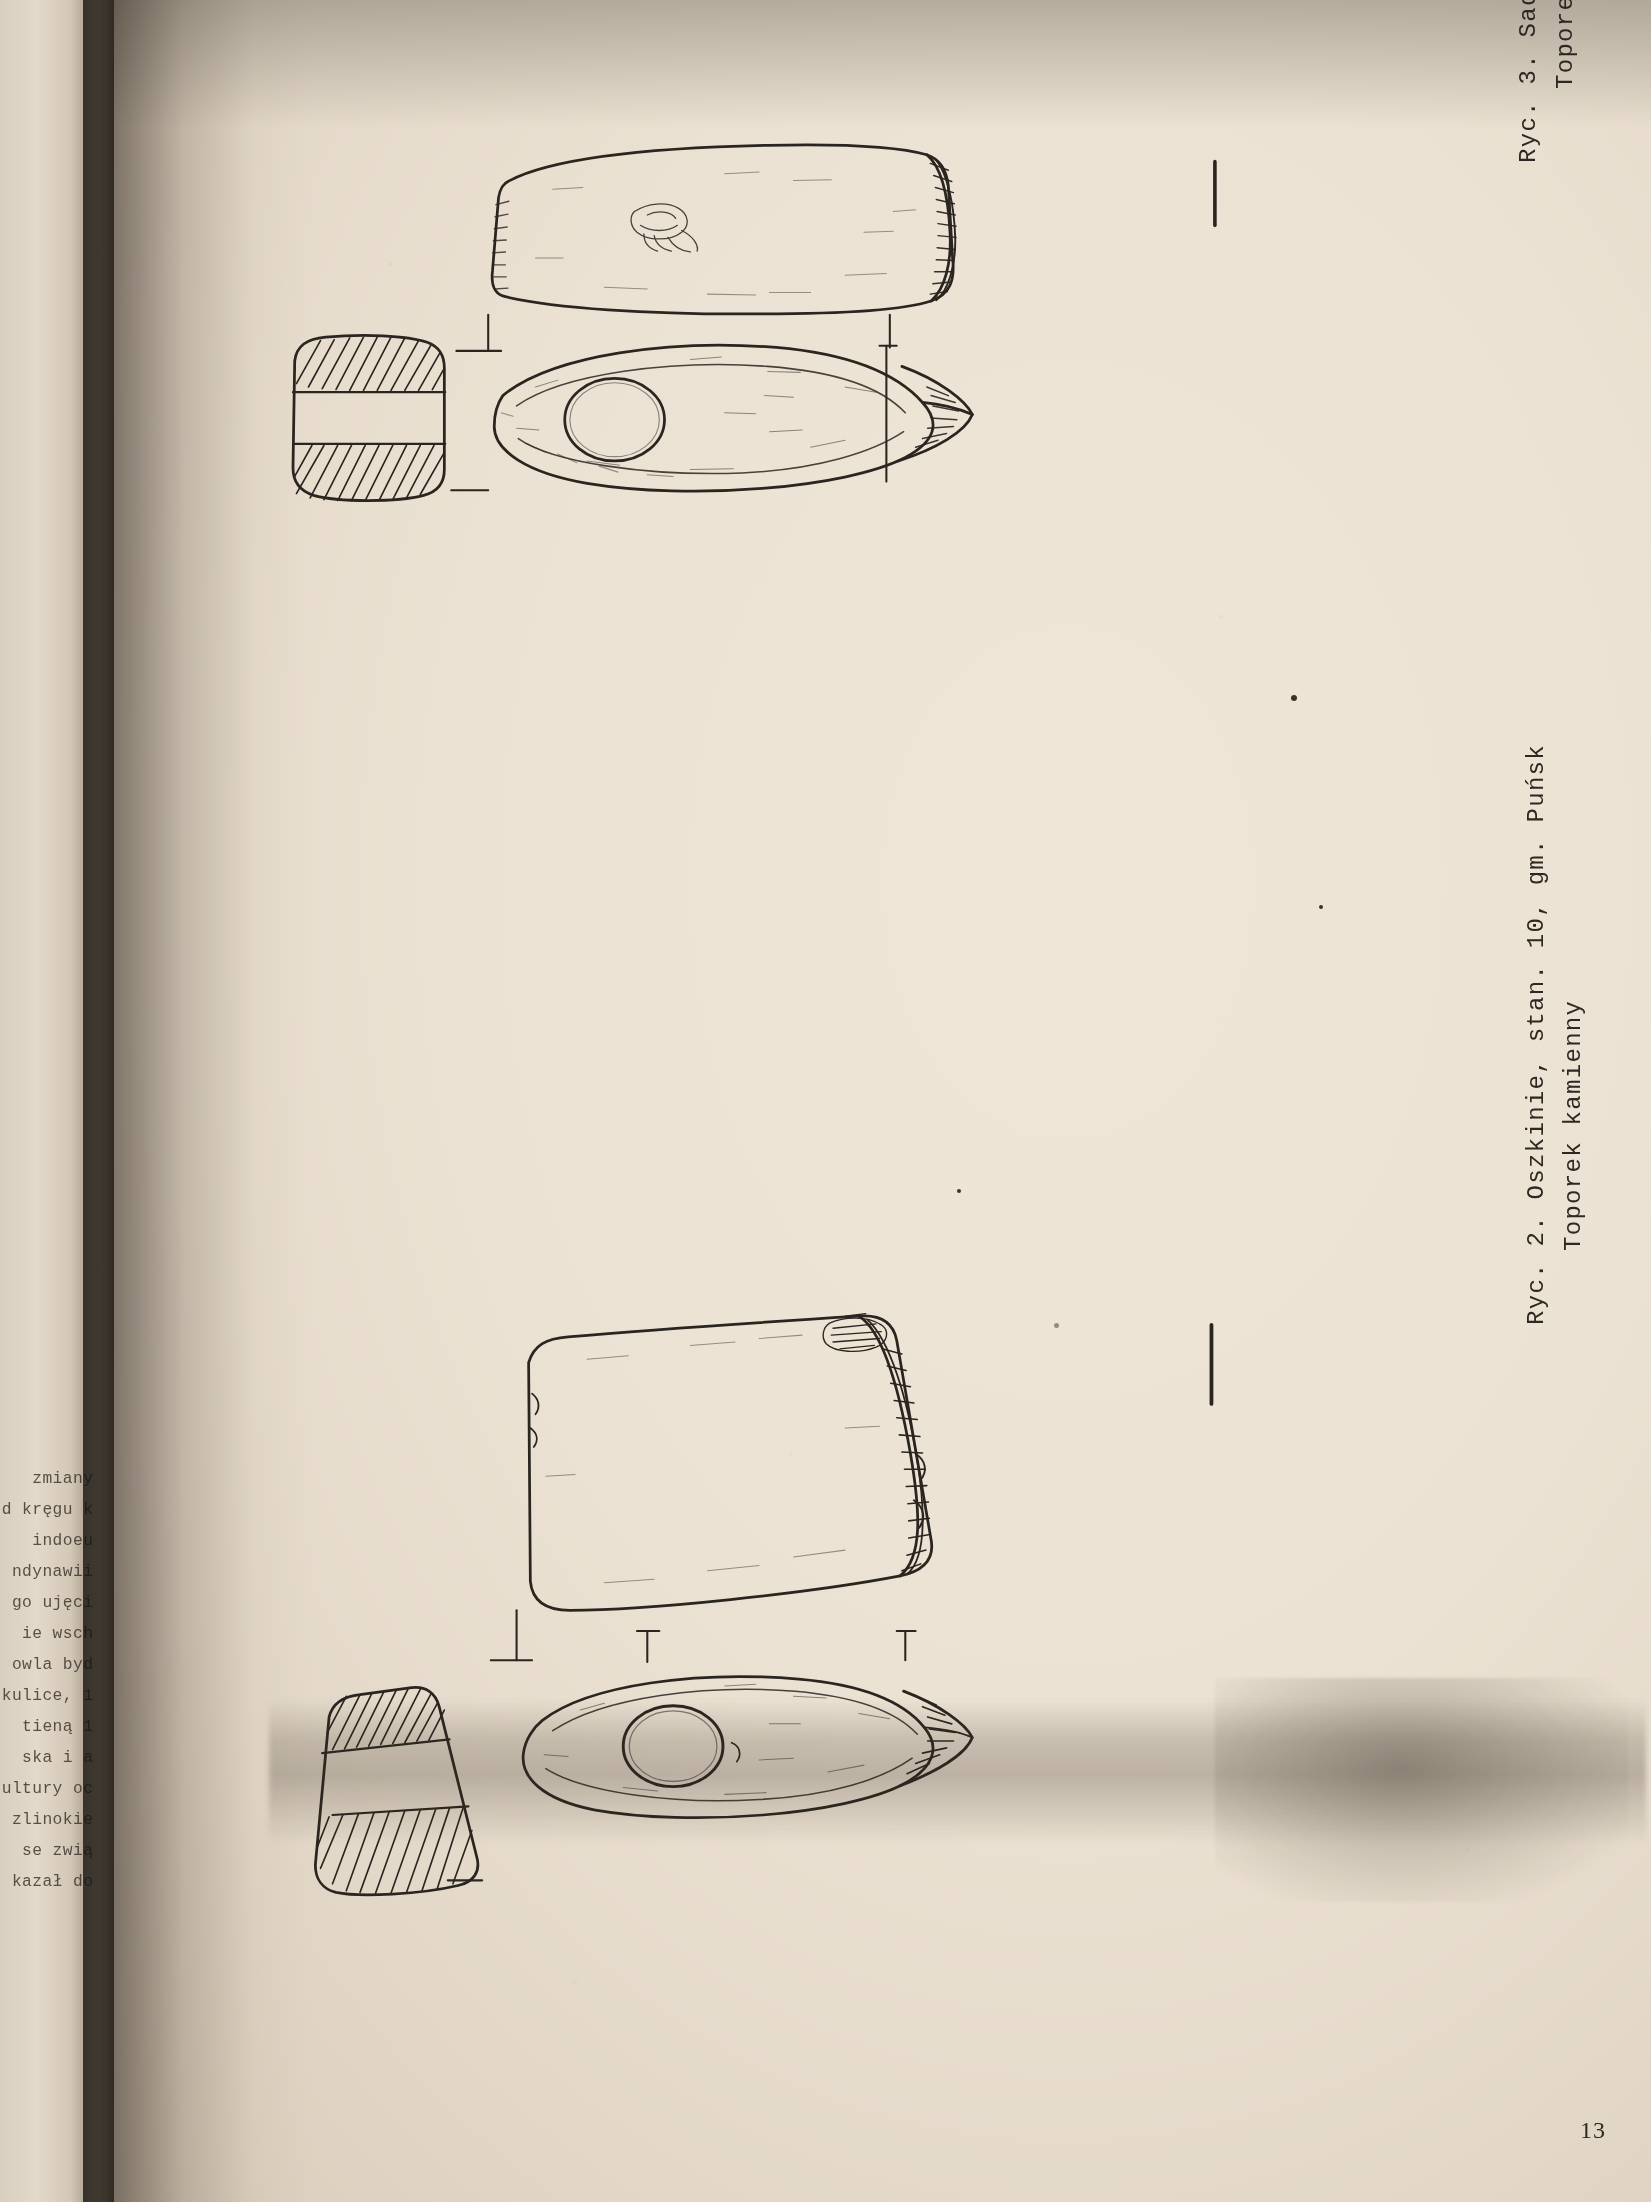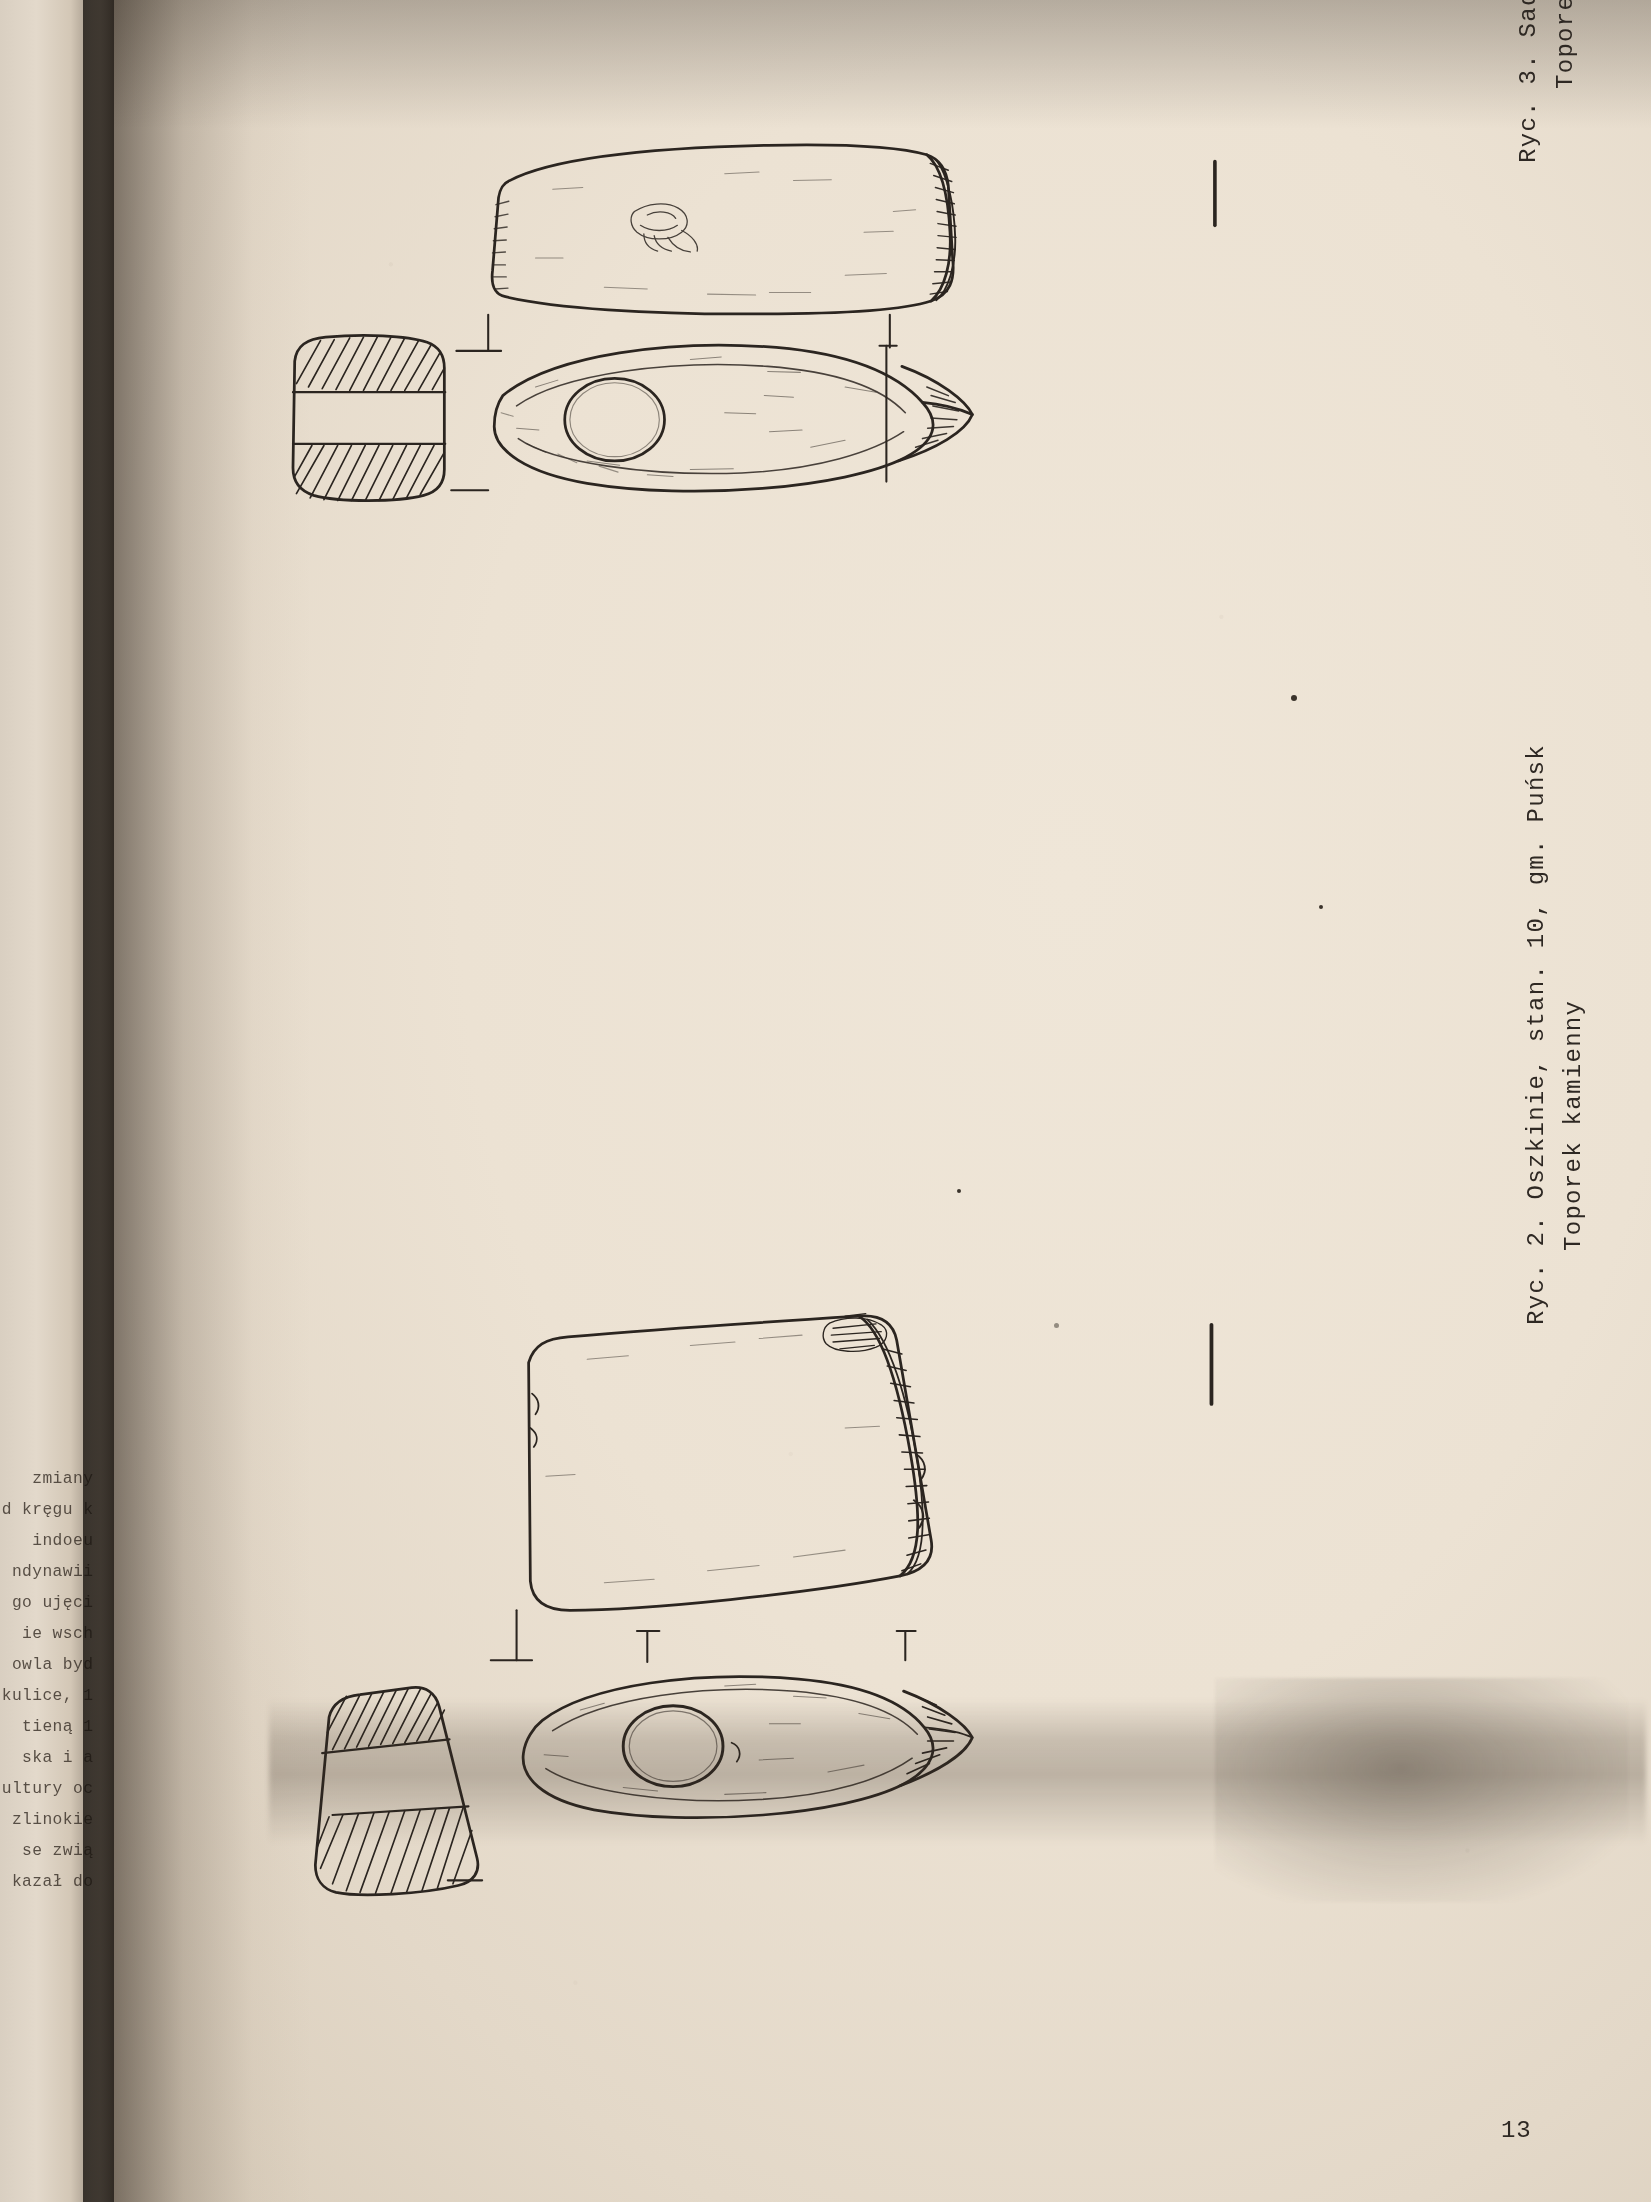--- a/index.html
+++ b/index.html
@@ -495,21 +495,21 @@
     </div>
 
     <div class="smudge"></div>
     <div class="smudge2"></div>
 
     <div class="caption" style="left:1409px; top:1325px;">
       <span>Ryc. 2.  Oszkinie,  stan. 10,  gm.  Puńsk</span>
       <span class="line2">Toporek kamienny</span>
     </div>
 
-    <div class="page-number" style="left:1387px; top:2117px;">13</div>
+    <div class="page-number" style="left:1466px; top:2117px;font-family:Liberation Serif, serif;">13</div>
 
     <span class="speck" style="left:1177px; top:695px; width:6px; height:6px;"></span>
     <span class="speck" style="left:1205px; top:905px; width:4.3px; height:4.3px;"></span>
     <span class="speck" style="left:843px; top:1189px; width:4.3px; height:4.3px;"></span>
     <span class="speck" style="left:940px; top:1323px; width:5.2px; height:5.2px; opacity:.5;"></span>
   </div>
 </div>
 
 
 </body></html>

